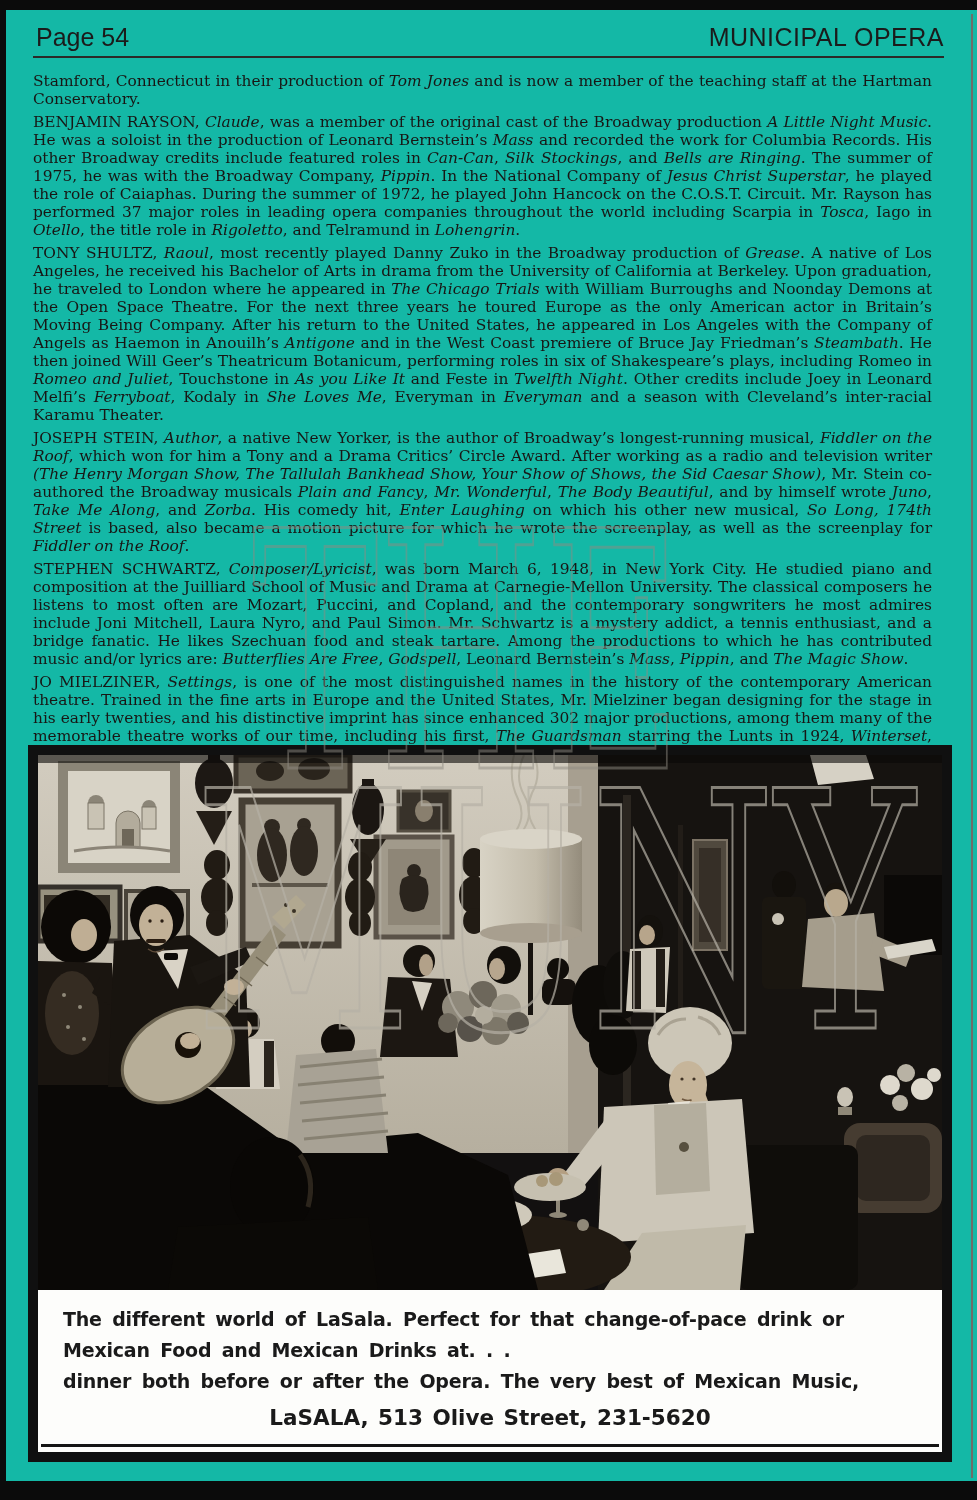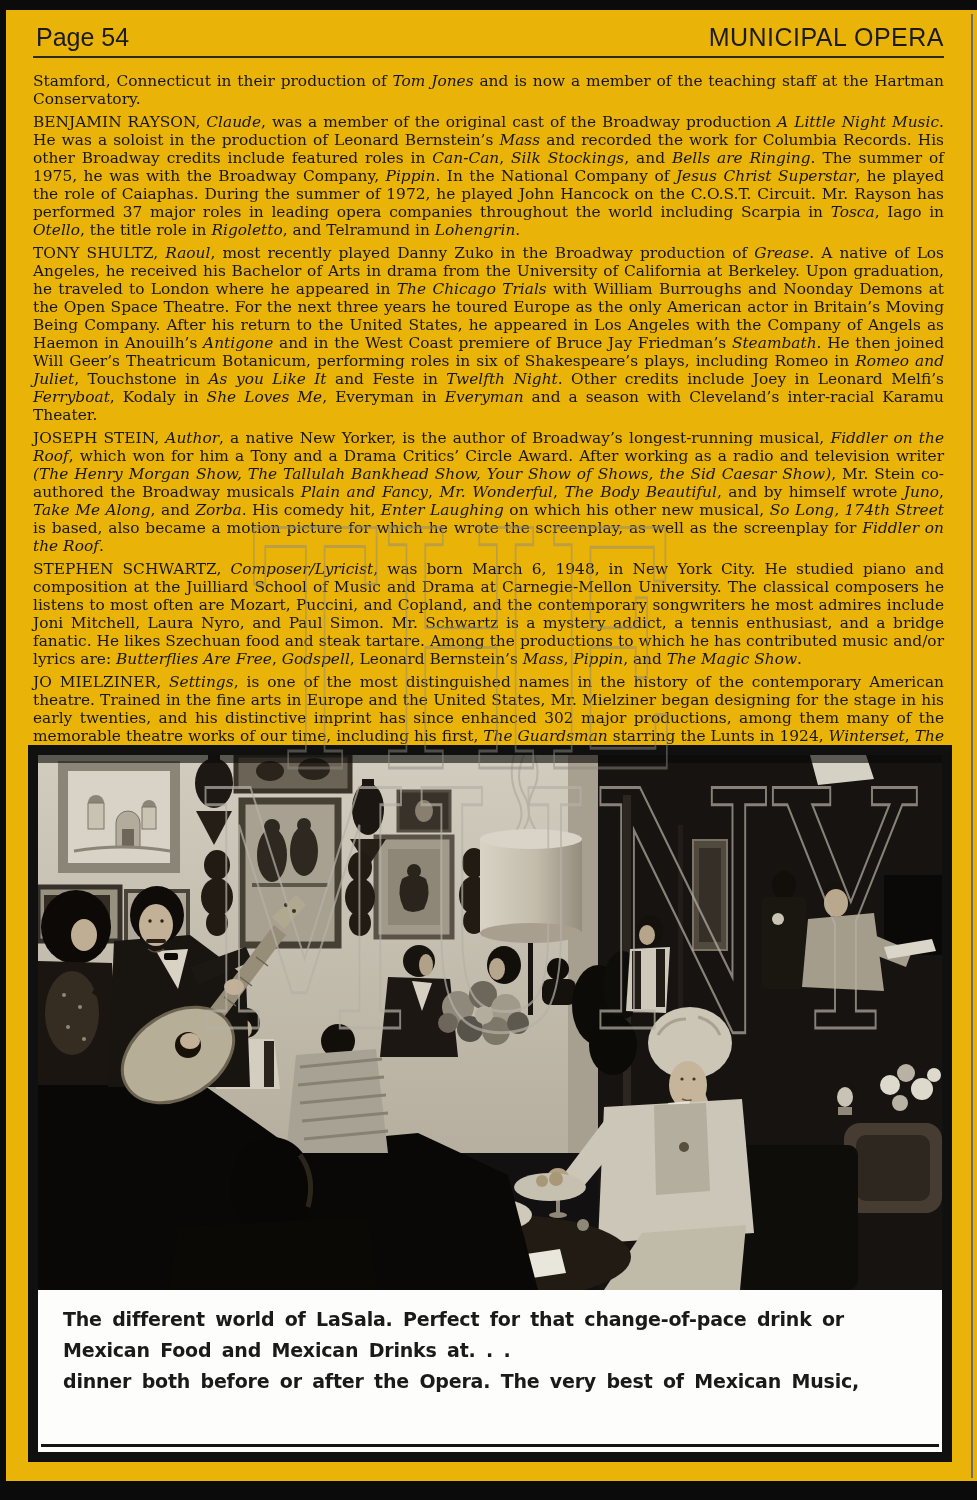--- a/index.html
+++ b/index.html
@@ -1,28 +1,28 @@
 <!DOCTYPE html>
 <html><head>
 <meta charset="utf-8">
 <style>
   html,body{margin:0;padding:0;width:977px;height:1500px;background:#f6f5f1;overflow:hidden;}
-  .page{position:relative;width:977px;height:1500px;background:#eab308;}
+  .page{position:relative;width:977px;height:1500px;background:#14b8a6;}
   
   .bar-top{position:absolute;left:0;top:0;width:977px;height:10px;background:#0b0b0b;}
   .bar-bottom{position:absolute;left:0;top:1481px;width:977px;height:19px;background:#0b0b0b;}
   .bar-left{position:absolute;left:0;top:0;width:6px;height:1500px;background:#0b0b0b;}
   .edge-right{position:absolute;left:971px;top:14px;width:2px;height:1464px;background:#6f6d69;}
   
   .page-label{position:absolute;left:36px;top:22px;font:400 25px/30px "Liberation Sans",sans-serif;color:#1b1b1b;}
   .masthead{position:absolute;right:33px;top:22px;font:400 25px/30px "Liberation Sans",sans-serif;color:#1b1b1b;letter-spacing:.5px;text-align:center;}
   .rule{position:absolute;left:33px;top:56px;width:911px;height:2px;background:#2b2a28;}
   
   .article{position:absolute;left:33px;top:72px;width:911px;font:15.4px/18px "DejaVu Serif",serif;color:#181715;text-align:justify;}
-  .para{margin:0 0 5px 0;}
+  .para{margin:0 12px 5px 0;}
   .seg-b{font-weight:400;}
   .seg-i{font-style:italic;}
   .continued{font:italic 400 14.5px/18px "Liberation Sans",sans-serif;color:#222;text-align:right;margin-top:2px;}
   
   .ad-frame{position:absolute;left:28px;top:745px;width:924px;height:717px;border:10px solid #101010;box-sizing:border-box;background:#fdfdfb;}
   .photo{position:absolute;left:0;top:0;width:904px;height:535px;display:block;}
   .ad-text{position:absolute;left:0;top:535px;width:904px;height:162px;background:#fdfdfb;padding:14px 0 5px 25px;box-sizing:border-box;overflow:hidden;}
   .ad-text::after{content:"";position:absolute;left:3px;right:3px;bottom:5px;height:3px;background:#141414;}
   .ad-line{font:700 19px/31px "DejaVu Sans",sans-serif;color:#1a1a1a;word-spacing:4px;letter-spacing:-.2px;white-space:nowrap;}
   .ad-address{font:700 21.5px/31px "DejaVu Sans",sans-serif;color:#1a1a1a;text-align:center;margin-top:5px;padding-right:25px;word-spacing:2px;}
@@ -276,20 +276,21 @@
       </g>
       <rect x="0" y="0" width="904" height="8" fill="#0a0806" opacity="0.6"></rect>
     </svg>
 
     <div class="ad-text">
       <div>
           <div class="ad-line">The different world of LaSala. Perfect for that change-of-pace drink or</div>
           <div class="ad-line">Mexican Food and Mexican Drinks at. . .</div>
           <div class="ad-line">dinner both before or after the Opera. The very best of Mexican Music,</div>
         </div>
+      <div class="ad-address">LaSALA, 513 Olive Street, 231-5620</div>
     </div>
   </div>
 
   <svg class="wm" viewBox="0 0 977 1500" aria-hidden="true">
     <text x="252" y="768" font-family="DejaVu Serif, serif" font-size="330" textLength="430" lengthAdjust="spacingAndGlyphs" fill="none" stroke="#8f8b82" stroke-width="3" opacity="0.5">THE</text>
     <text x="195" y="1028" font-family="DejaVu Serif, serif" font-size="330" textLength="720" lengthAdjust="spacingAndGlyphs" fill="none" stroke="#b6b1a6" stroke-width="3" opacity="0.7">MUNY</text>
   </svg>
 
   <div class="bar-bottom"></div>
 </div>

